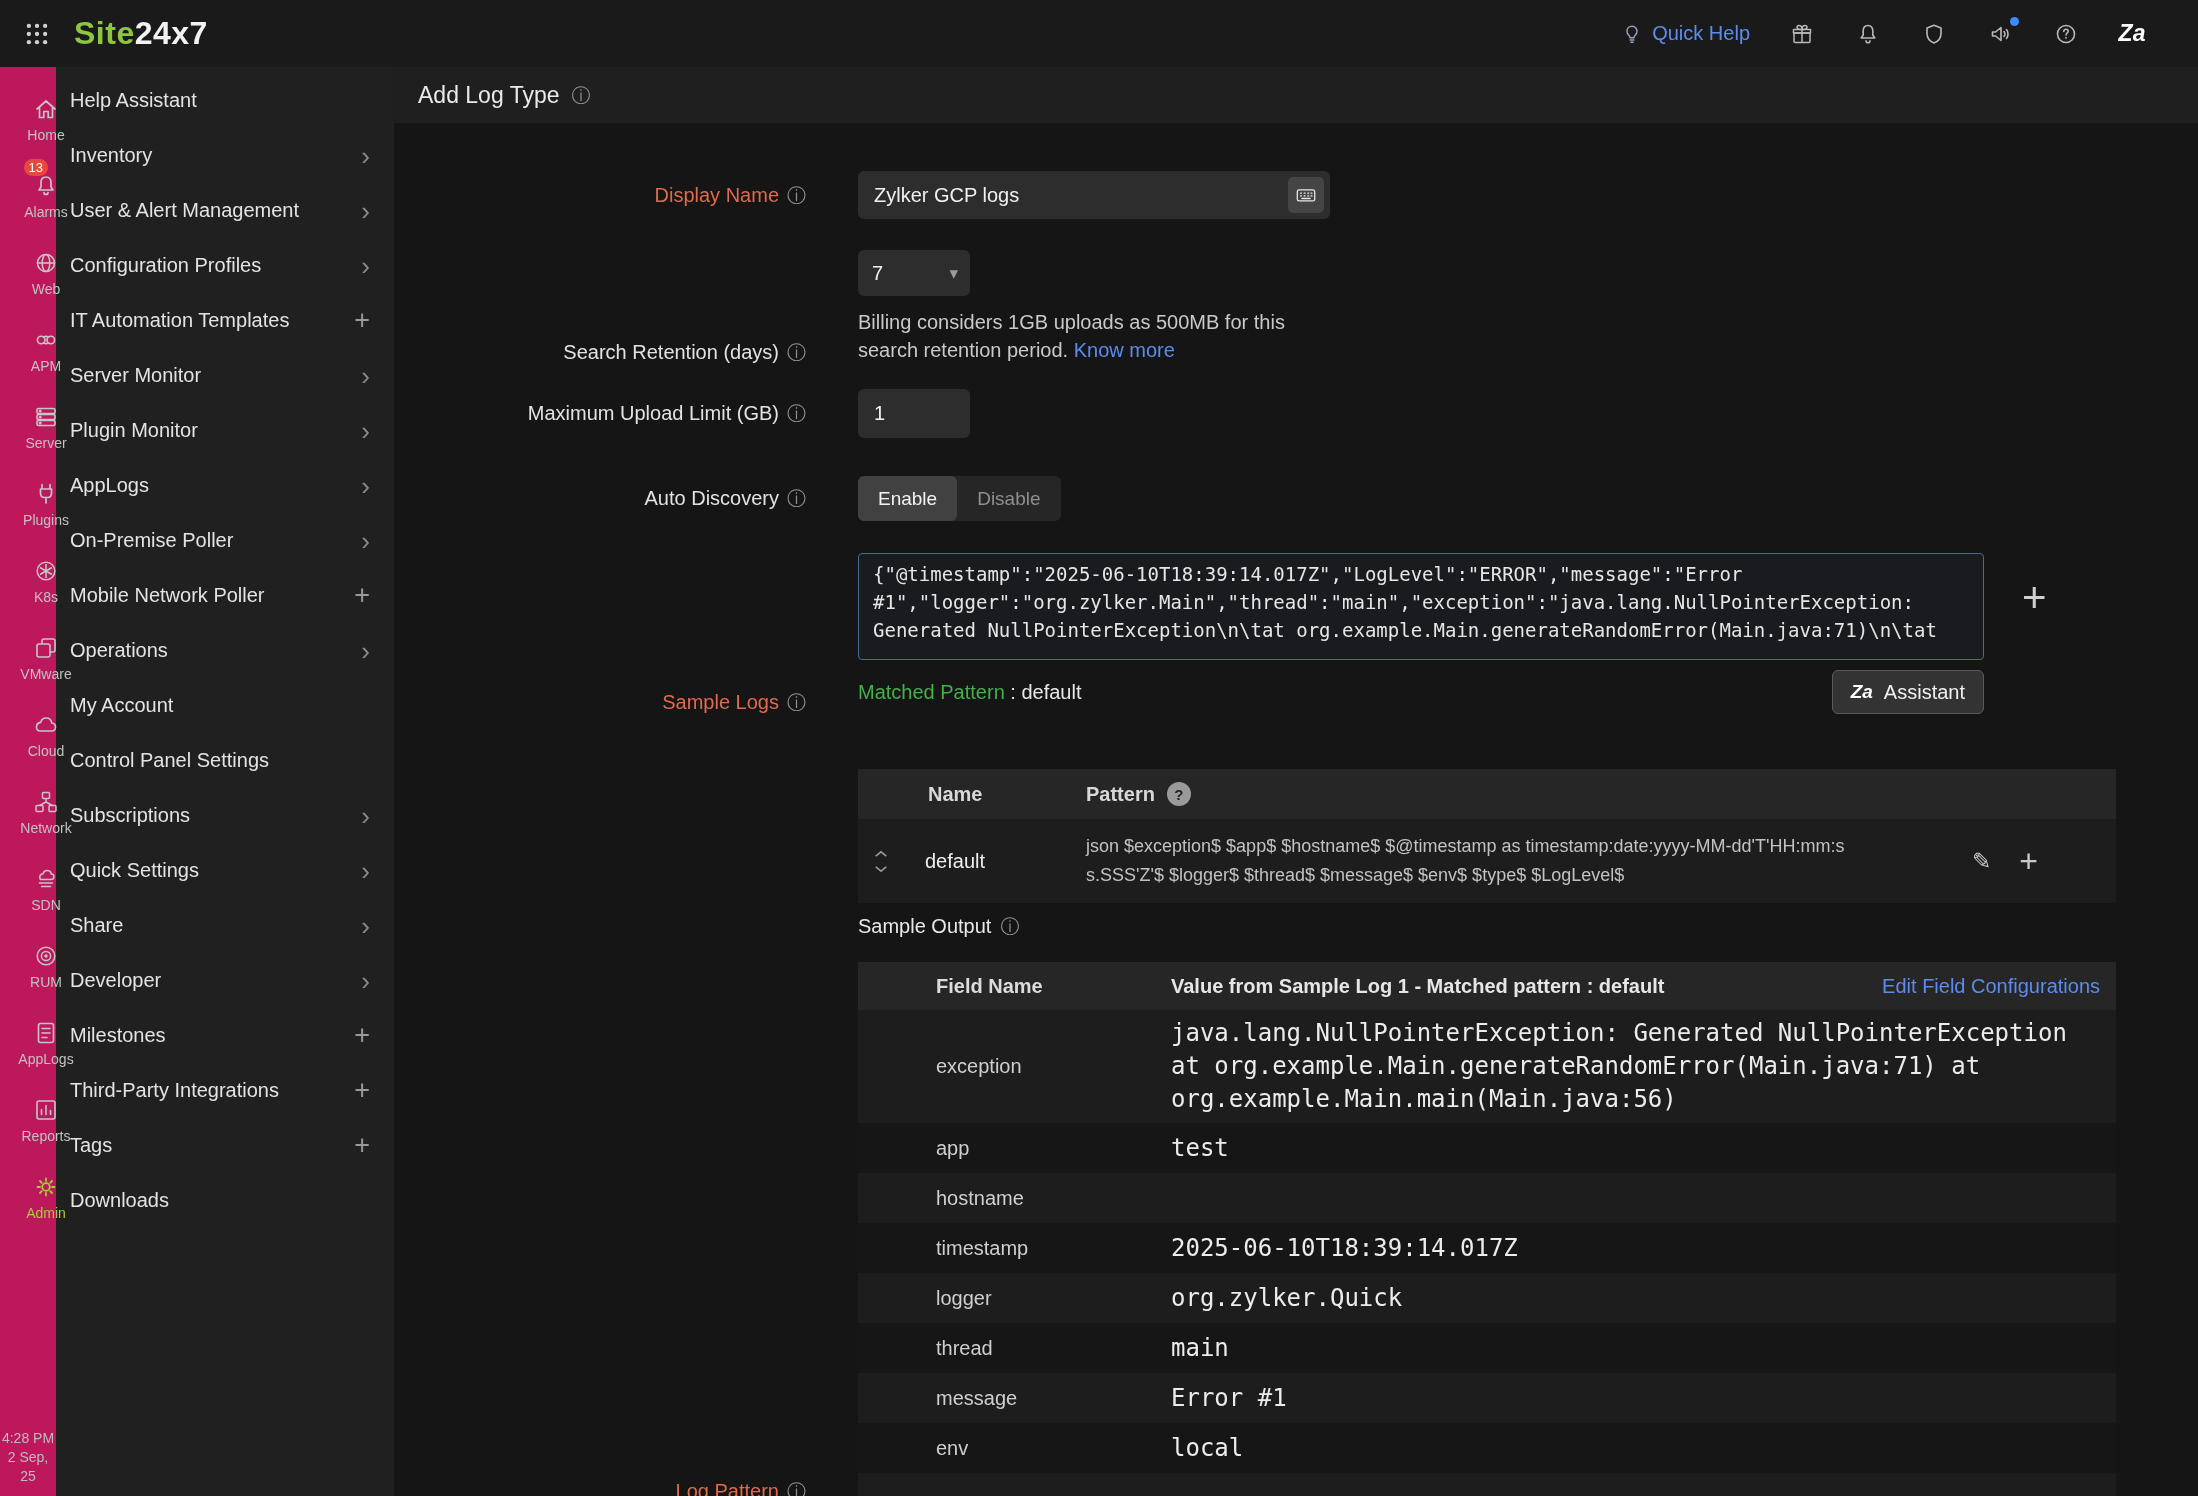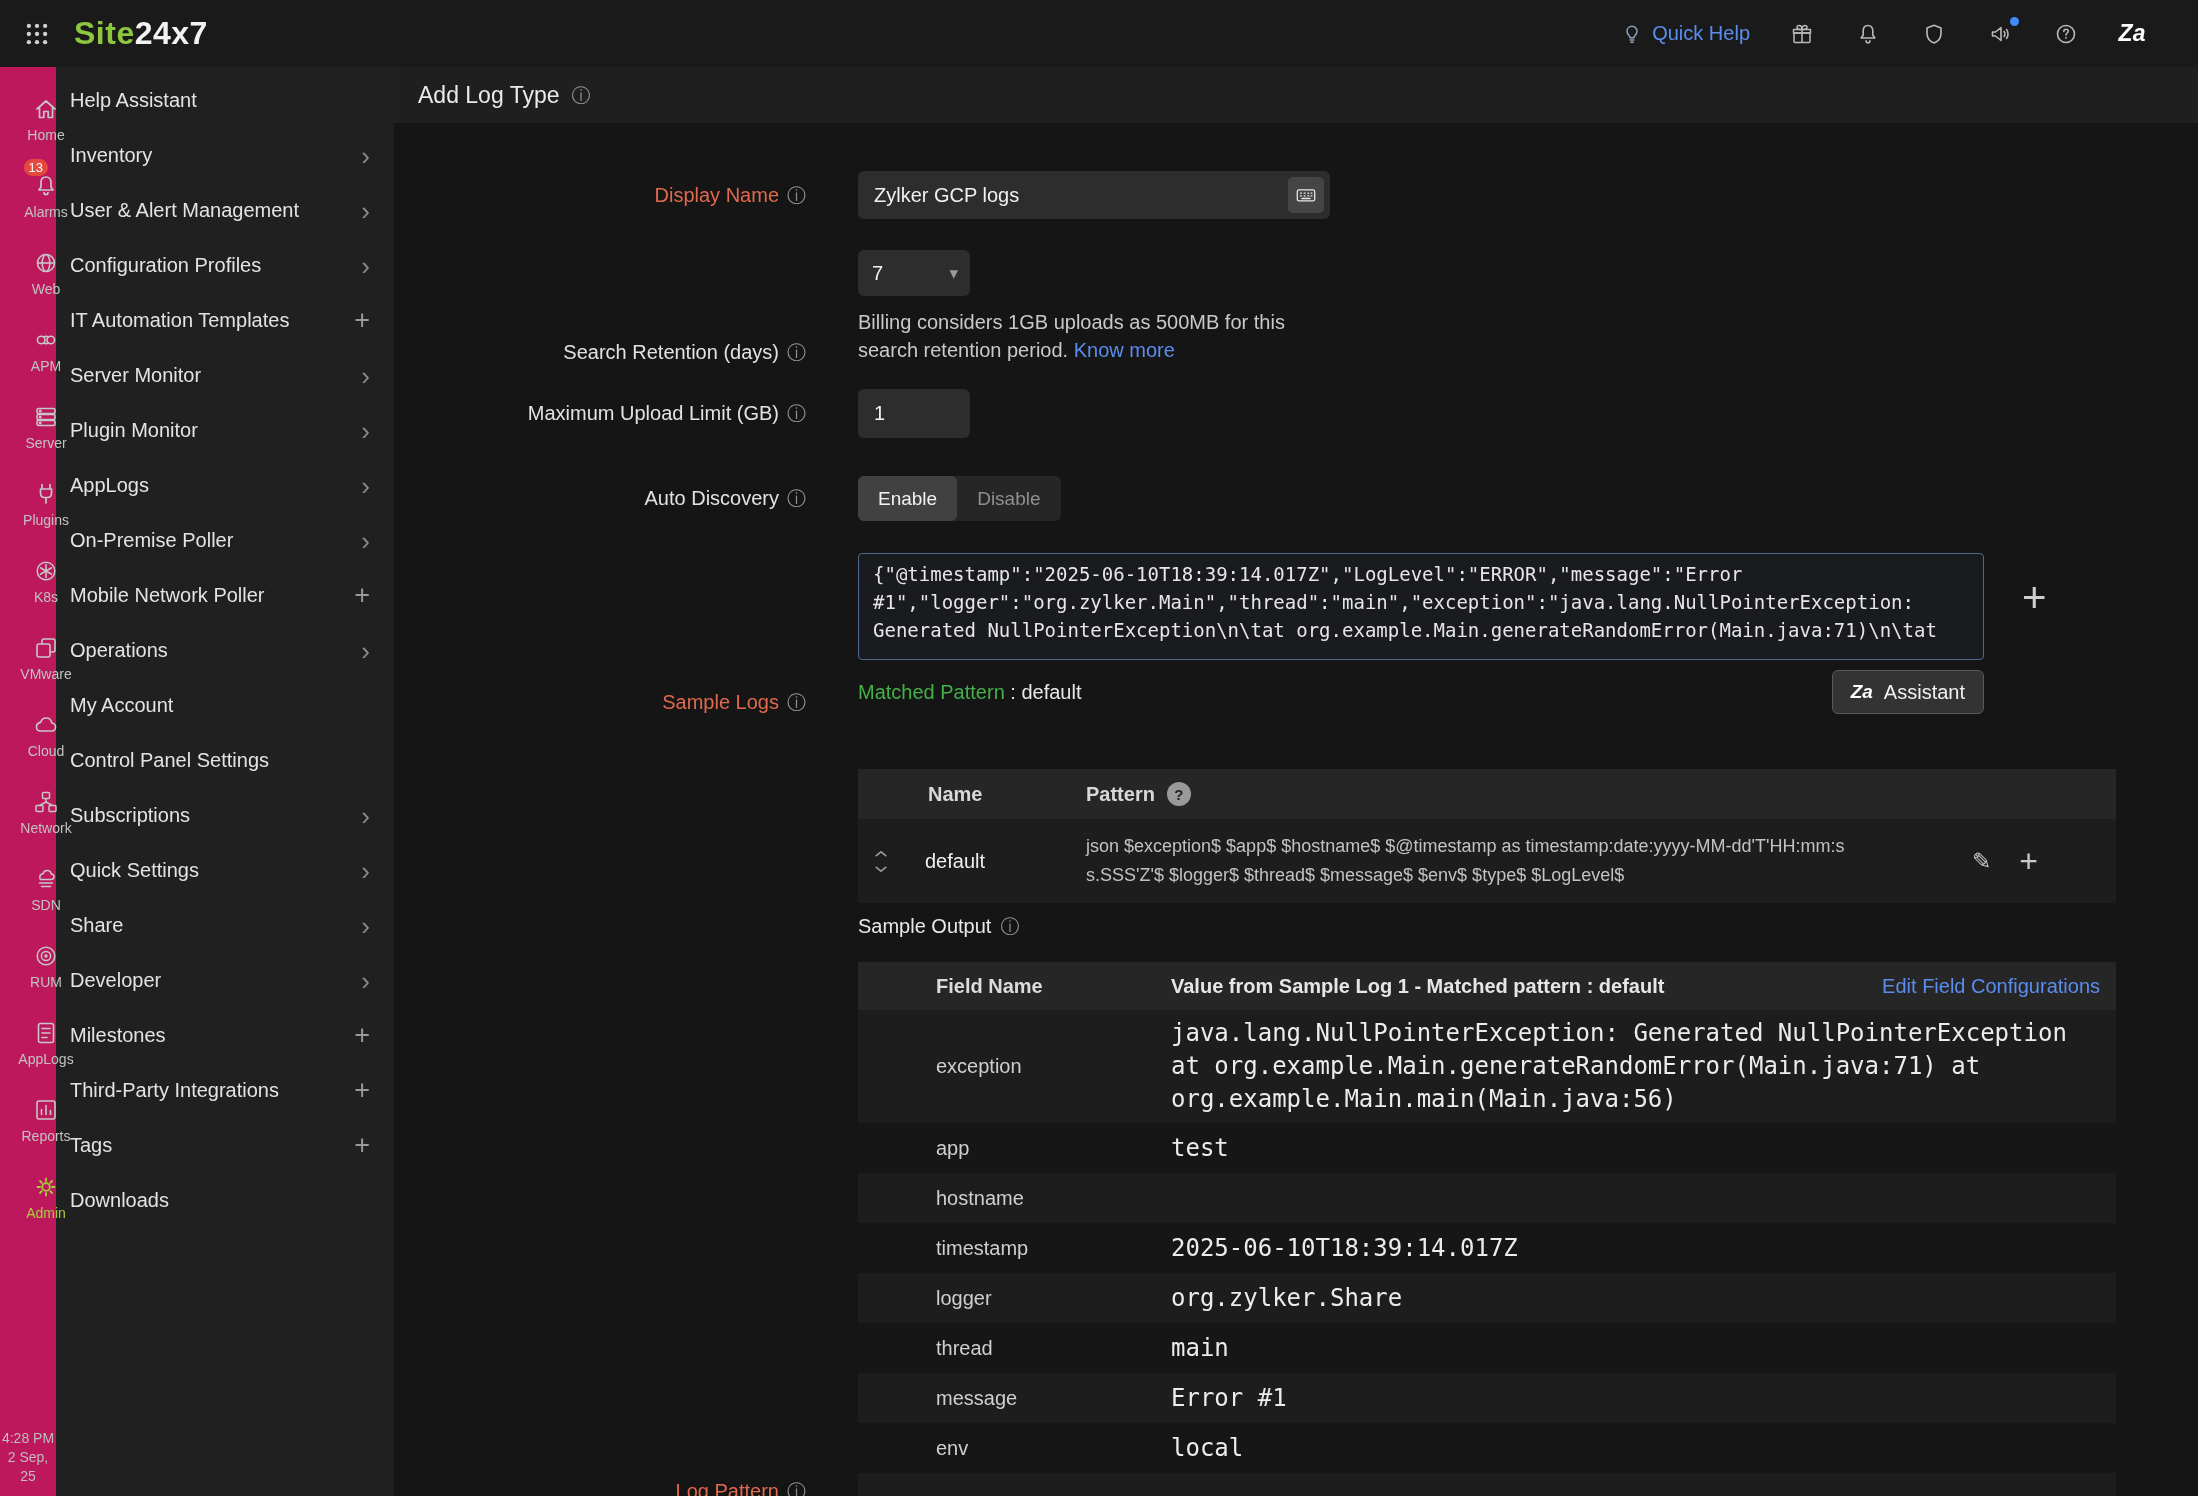--- a/index.html
+++ b/index.html
@@ -624,21 +624,21 @@
                     <span class="or-field">hostname</span>
                   </div>
 
                   <div class="out-row">
                     <span class="or-field">timestamp</span>
                     <span class="or-value">2025-06-10T18:39:14.017Z</span>
                   </div>
 
                   <div class="out-row">
                     <span class="or-field">logger</span>
-                    <span class="or-value">org.zylker.Share</span>
+                    <span class="or-value">org.zylker.Quick</span>
                   </div>
 
                   <div class="out-row">
                     <span class="or-field">thread</span>
                     <span class="or-value">main</span>
                   </div>
 
                   <div class="out-row">
                     <span class="or-field">message</span>
                     <span class="or-value">Error #1</span>

